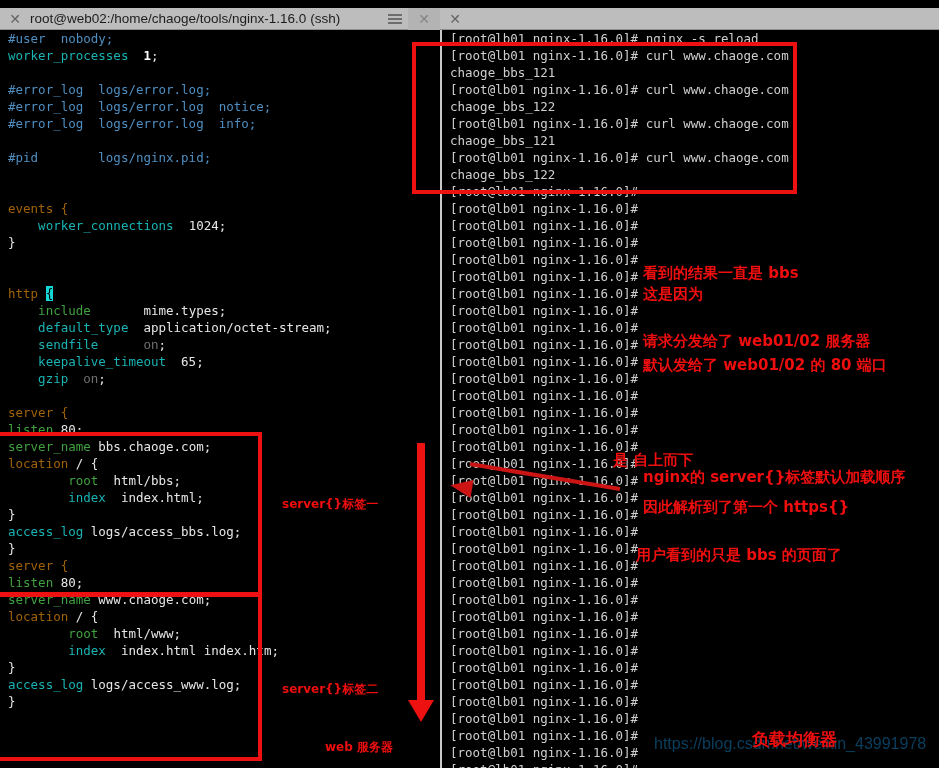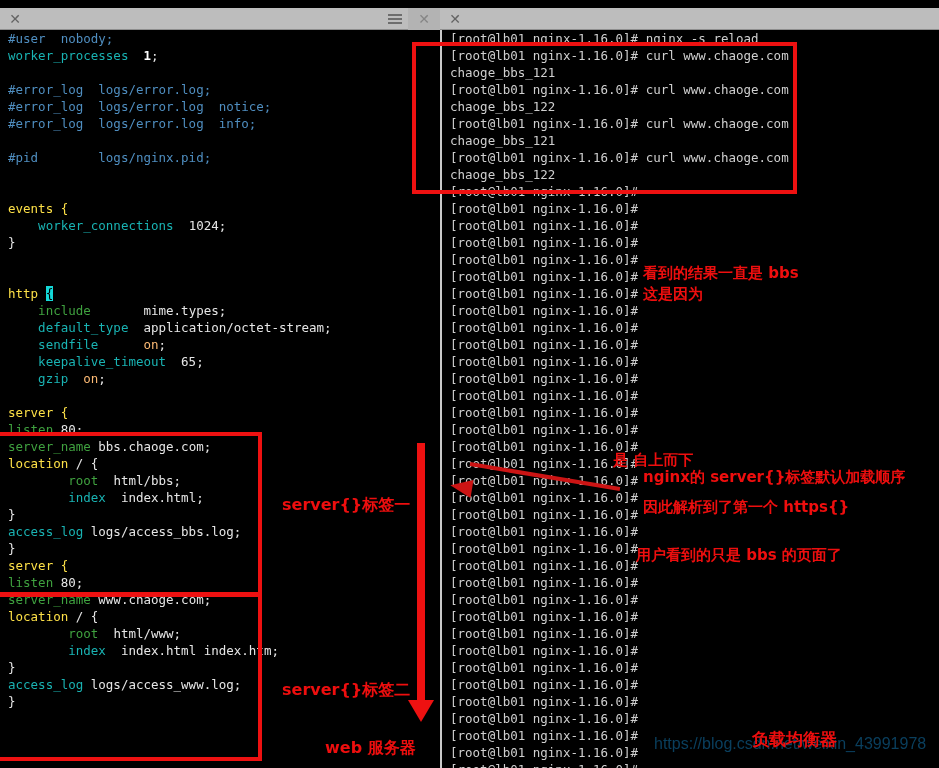--- a/index.html
+++ b/index.html
@@ -54,40 +54,40 @@
   .term-left{width:440px;height:738px;padding:0;}
   .term-right{width:480px;height:738px;padding-left:8px;box-sizing:border-box;
               border-left:2px solid #c9c9c9;}
 
   .ln{height:17px;padding-left:8px;white-space:pre;}
   .term-right .ln{padding-left:0;}
 
   
   .c-comment{color:#4f8ec0;}
   .c-dir{color:#19b3b3;}
-  .c-block{color:#fde047;margin-top:12px;}
+  .c-block{color:#a16207;margin-top:12px;}
   .c-green{color:#3fa13f;}
   .c-white{color:#e6e6e6;}
-  .c-red{color:#fdba74;}
+  .c-red{color:#737373;font-family:Liberation Mono, monospace;}
   .c-num{color:#ffffff;font-weight:bold;}
   .cursor{background:#14d8d8;color:#000;}
 
   
   .redbox{position:absolute;border:4px solid #ee1111;box-sizing:border-box;pointer-events:none;}
   .rb-term   {left:412px;top:42px;  width:385px;height:152px;}
   .rb-srv1   {left:-4px; top:432px; width:266px;height:164px;}
   .rb-srv2   {left:-4px; top:593px; width:266px;height:168px;}
 
   
   .anno{
     position:absolute;color:#ee0e0e;
     font-family:"DejaVu Sans","Liberation Sans",sans-serif;
     font-size:15px;font-weight:bold;line-height:21px;white-space:pre;
   }
-  .a-label{font-size:16px;}
+  .a-label{font-size:12px;}
 
   
   .arrow-down{position:absolute;left:417px;top:443px;width:8px;height:262px;background:#ee1111;}
   .arrow-head-down{
     position:absolute;left:408px;top:700px;width:0;height:0;
     border-left:13px solid transparent;border-right:13px solid transparent;
     border-top:22px solid #ee1111;
   }
   .arrow-left{
     position:absolute;left:470px;top:462px;width:152px;height:4px;
@@ -112,20 +112,21 @@
 </head>
 <body>
 
 <div class="screen">
 
   <div class="topstrip"></div>
 
   <div class="win win-left">
     <div class="titlebar tl">
       <span class="tb-close">✕</span>
+      <span class="tb-title">root@web02:/home/chaoge/tools/nginx-1.16.0 (ssh)</span>
       <span class="tb-spacer"></span>
       <span class="tb-burger">
           <i></i>
           <i></i>
           <i></i>
         </span>
       <span class="tb-x">✕</span>
     </div>
     <div class="term term-left" id="conf-body"><div class="ln"><span class="c-comment">#user  nobody;</span></div><div class="ln"><span class="c-dir">worker_processes</span><span class="c-white">  </span><span class="c-num">1</span><span class="c-white">;</span></div><div class="ln">&nbsp;</div><div class="ln"><span class="c-comment">#error_log  logs/error.log;</span></div><div class="ln"><span class="c-comment">#error_log  logs/error.log  notice;</span></div><div class="ln"><span class="c-comment">#error_log  logs/error.log  info;</span></div><div class="ln">&nbsp;</div><div class="ln"><span class="c-comment">#pid        logs/nginx.pid;</span></div><div class="ln">&nbsp;</div><div class="ln">&nbsp;</div><div class="ln"><span class="c-block">events {</span></div><div class="ln"><span class="c-white">    </span><span class="c-dir">worker_connections</span><span class="c-white">  1024;</span></div><div class="ln"><span class="c-white">}</span></div><div class="ln">&nbsp;</div><div class="ln">&nbsp;</div><div class="ln"><span class="c-block">http </span><span class="cursor">{</span></div><div class="ln"><span class="c-white">    </span><span class="c-green">include</span><span class="c-white">       mime.types;</span></div><div class="ln"><span class="c-white">    </span><span class="c-dir">default_type</span><span class="c-white">  application/octet-stream;</span></div><div class="ln"><span class="c-white">    </span><span class="c-dir">sendfile</span><span class="c-white">      </span><span class="c-red">on</span><span class="c-white">;</span></div><div class="ln"><span class="c-white">    </span><span class="c-dir">keepalive_timeout</span><span class="c-white">  65;</span></div><div class="ln"><span class="c-white">    </span><span class="c-dir">gzip</span><span class="c-white">  </span><span class="c-red">on</span><span class="c-white">;</span></div><div class="ln">&nbsp;</div><div class="ln"><span class="c-block">server {</span></div><div class="ln"><span class="c-green">listen</span><span class="c-white"> 80;</span></div><div class="ln"><span class="c-green">server_name</span><span class="c-white"> bbs.chaoge.com;</span></div><div class="ln"><span class="c-block">location</span><span class="c-white"> / {</span></div><div class="ln"><span class="c-white">        </span><span class="c-green">root</span><span class="c-white">  html/bbs;</span></div><div class="ln"><span class="c-white">        </span><span class="c-dir">index</span><span class="c-white">  index.html;</span></div><div class="ln"><span class="c-white">}</span></div><div class="ln"><span class="c-dir">access_log</span><span class="c-white"> logs/access_bbs.log;</span></div><div class="ln"><span class="c-white">}</span></div><div class="ln"><span class="c-block">server {</span></div><div class="ln"><span class="c-green">listen</span><span class="c-white"> 80;</span></div><div class="ln"><span class="c-green">server_name</span><span class="c-white"> www.chaoge.com;</span></div><div class="ln"><span class="c-block">location</span><span class="c-white"> / {</span></div><div class="ln"><span class="c-white">        </span><span class="c-green">root</span><span class="c-white">  html/www;</span></div><div class="ln"><span class="c-white">        </span><span class="c-dir">index</span><span class="c-white">  index.html index.htm;</span></div><div class="ln"><span class="c-white">}</span></div><div class="ln"><span class="c-dir">access_log</span><span class="c-white"> logs/access_www.log;</span></div><div class="ln"><span class="c-white">}</span></div></div>
   </div>
@@ -146,20 +147,22 @@
   <div class="arrow-head-down"></div>
   <div class="arrow-left"></div>
   <div class="arrow-head-left"></div>
 
   <div class="anno a-label" style="left:282px;top:494px;">server{}标签一</div>
   <div class="anno a-label" style="left:282px;top:663px;margin-top:16px;">server{}标签二</div>
   <div class="anno a-label" style="left:325px;top:737px;">web 服务器</div>
 
   <div class="anno" style="left:643px;top:263px;">看到的结果一直是 bbs</div>
   <div class="anno" style="left:643px;top:284px;">这是因为</div>
+  <div class="anno" style="left:643px;top:331px;">请求分发给了 web01/02 服务器</div>
+  <div class="anno" style="left:643px;top:355px;">默认发给了 web01/02 的 80 端口</div>
   <div class="anno" style="left:643px;top:427px;margin-top:40px;">nginx的 server{}标签默认加载顺序</div>
   <div class="anno" style="left:613px;top:450px;">是 自上而下</div>
   <div class="anno" style="left:643px;top:497px;">因此解析到了第一个 https{}</div>
   <div class="anno" style="left:636px;top:545px;">用户看到的只是 bbs 的页面了</div>
 
   <div class="watermark">https://blog.csdn.net/weixin_43991978</div>
   <div class="wm-red">负载均衡器</div>
 
 </div>
 

